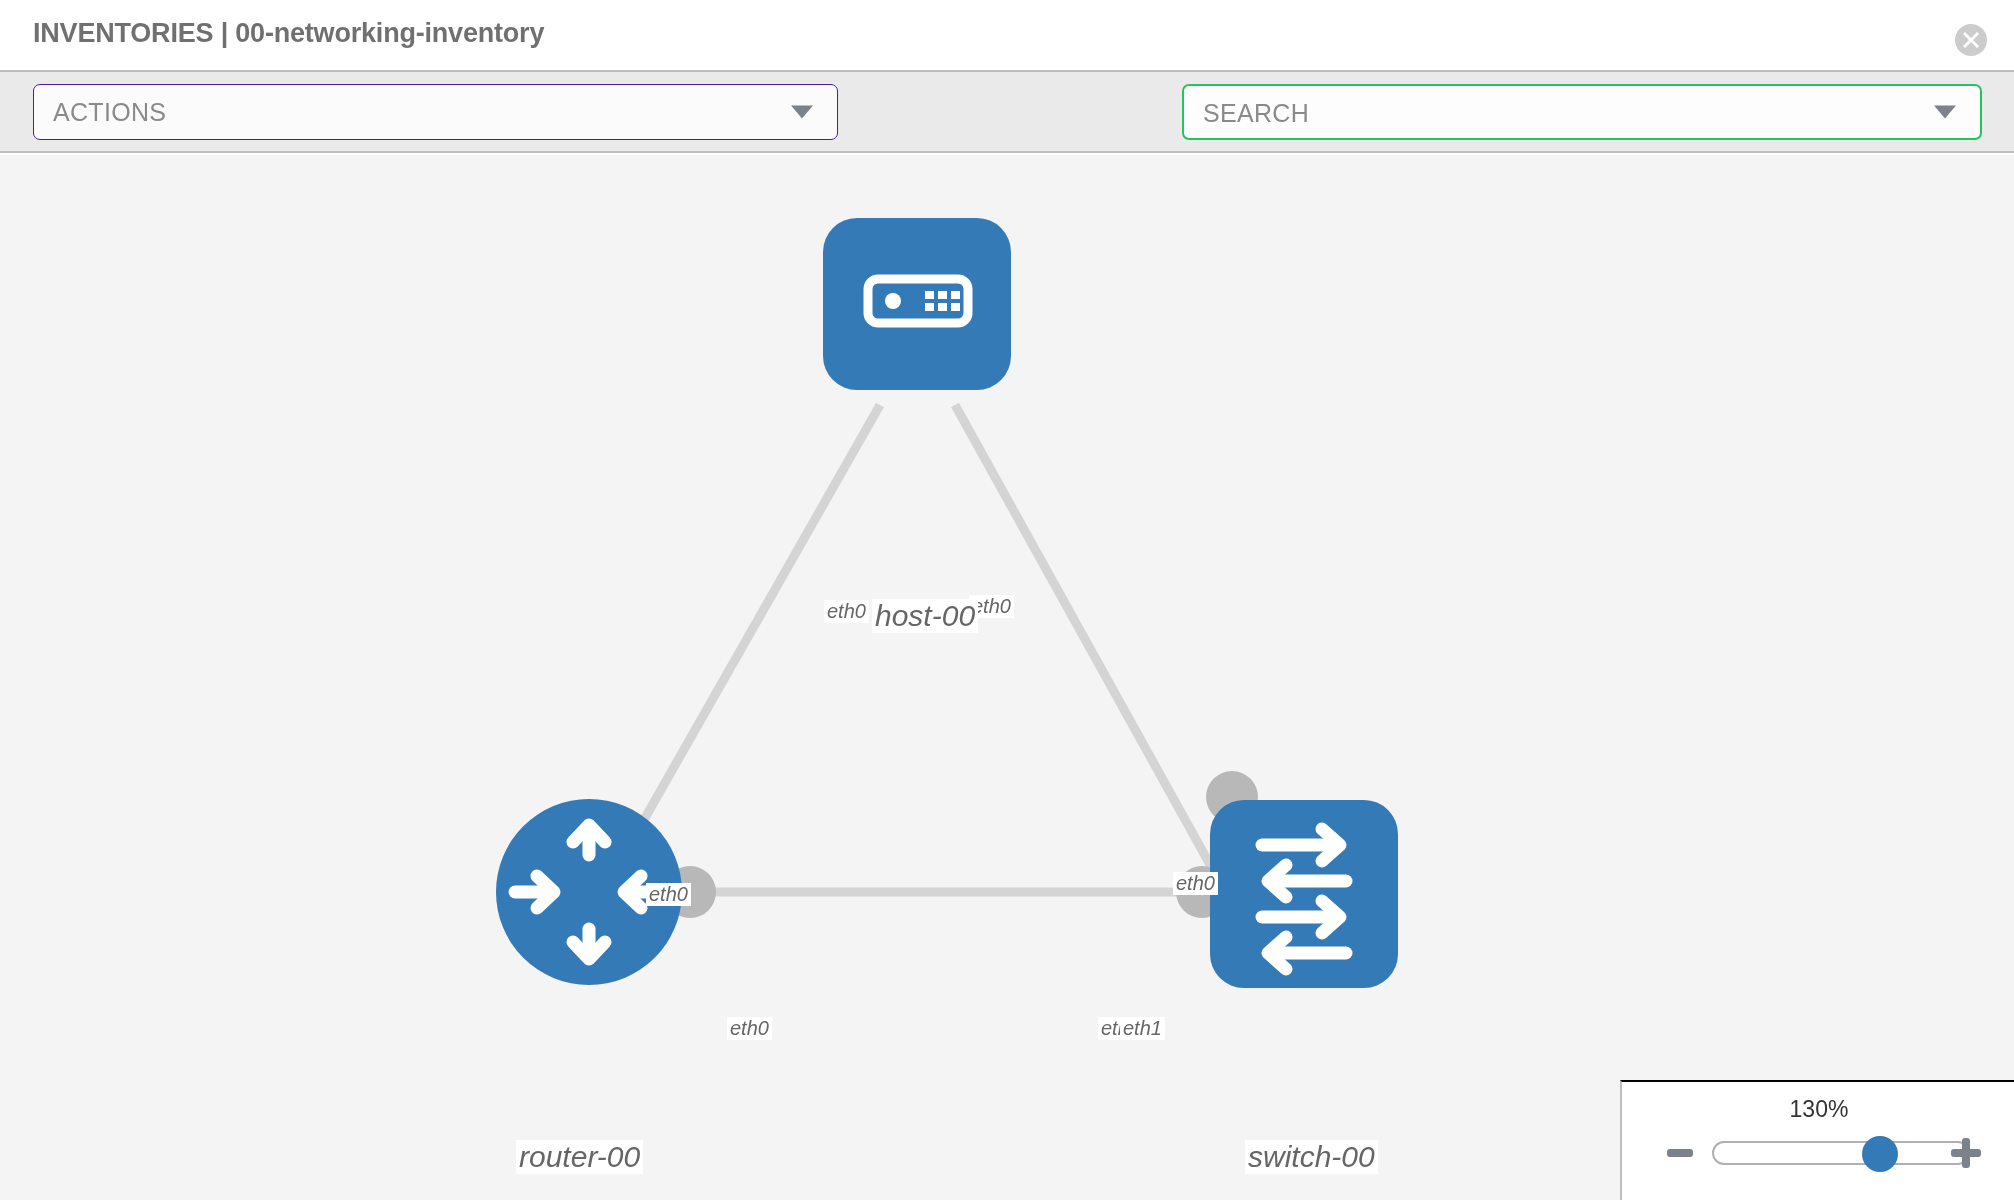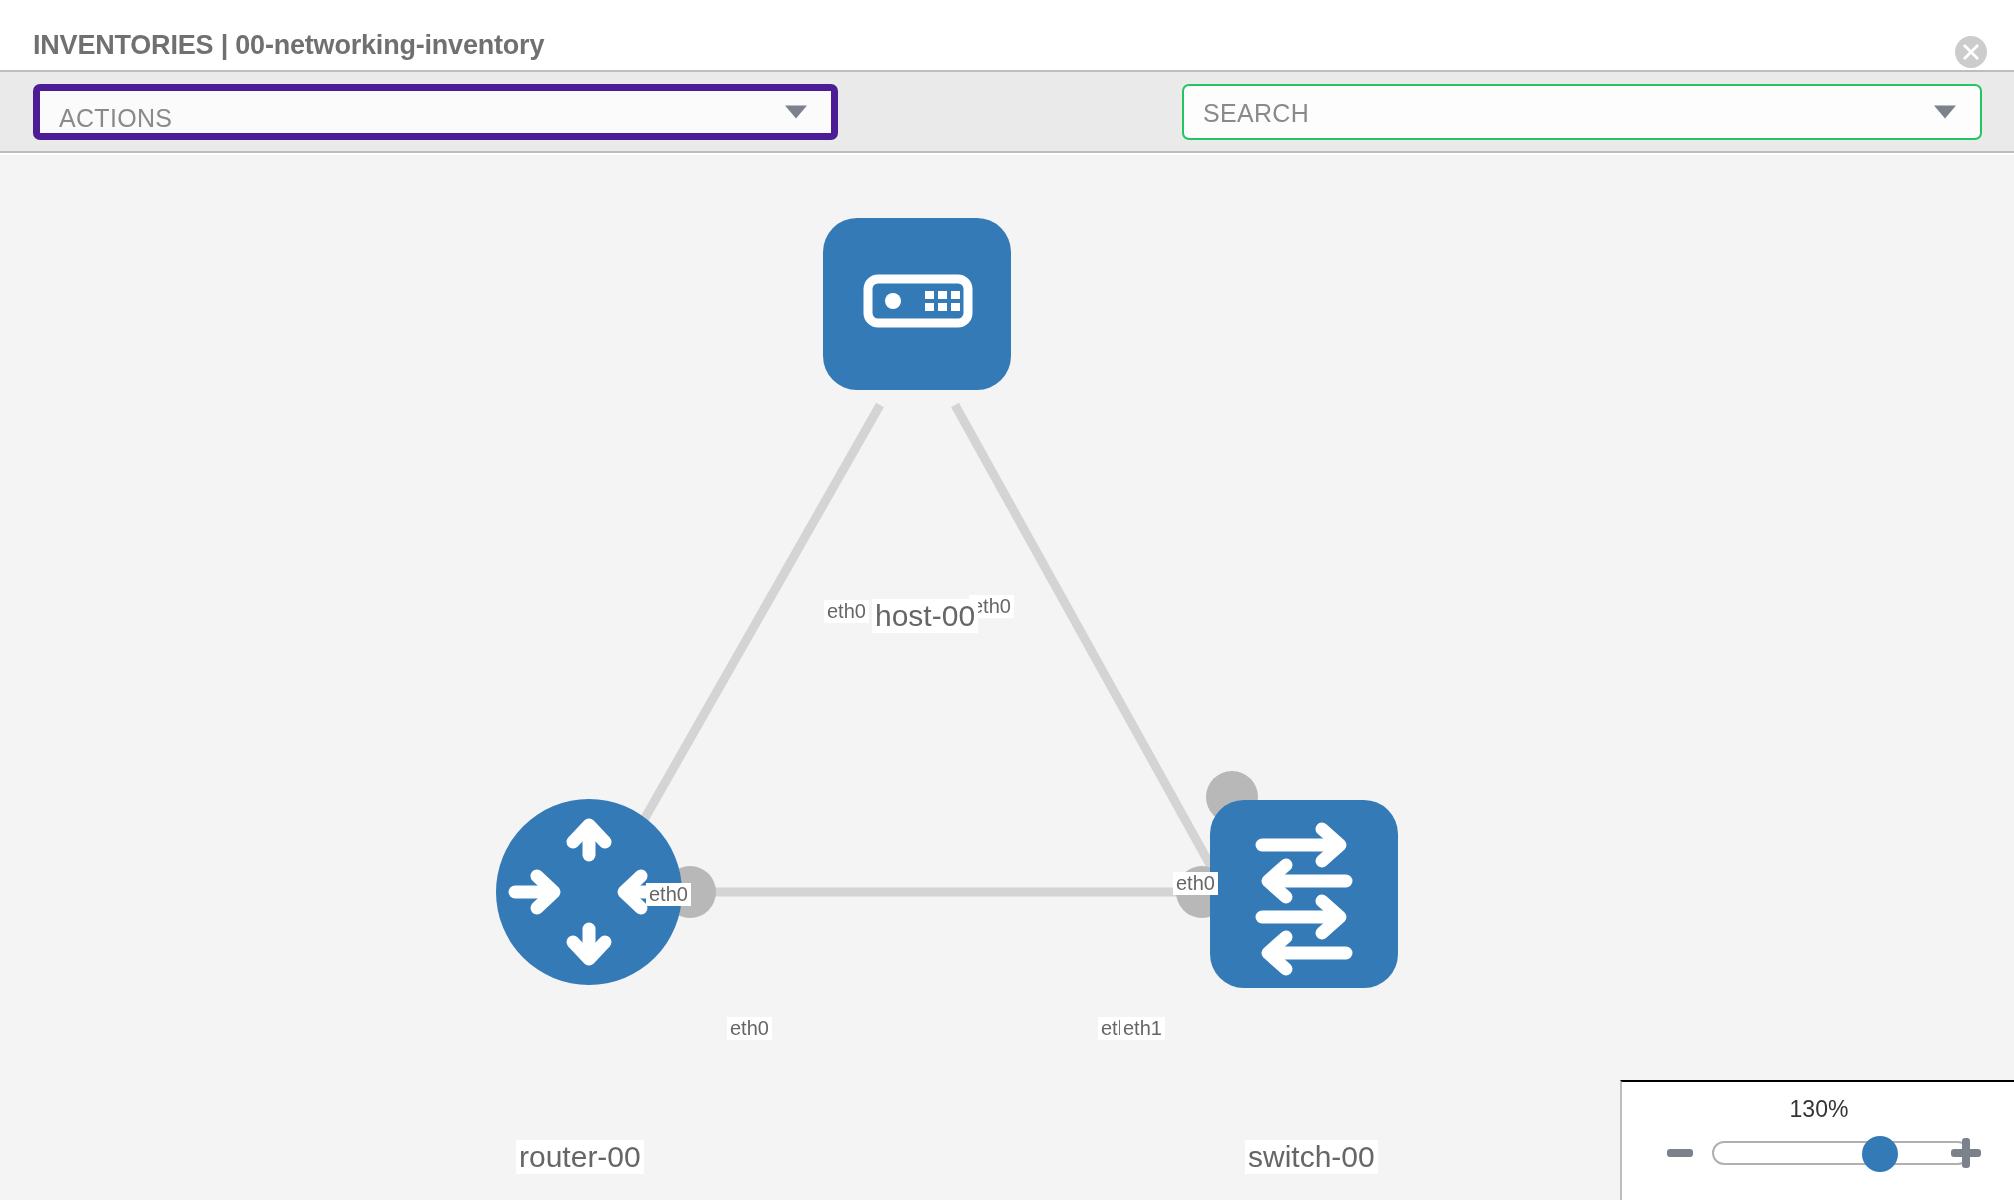--- a/index.html
+++ b/index.html
@@ -6,21 +6,21 @@
   html, body {
     width: 2014px; height: 1200px;
     font-family: "Liberation Sans", sans-serif;
     background: #ffffff;
     overflow: hidden;
   }
   #app { position: relative; width: 2014px; height: 1200px; }
 
   
   .header {
-    position: absolute; left: 0; top: 16px; width: 2014px; height: 70px;
+    position: absolute; left: 0; top: 4px; width: 2014px; height: 70px;
     background: #ffffff;
     text-align: center;
   }
   .header-title {
     position: absolute; left: 33px; top: 14px;
     font-size: 27px; font-weight: bold; letter-spacing: -0.2px;
     color: #707070; white-space: nowrap;
   }
   .close-btn {
     position: absolute; right: 27px; top: 20px;
@@ -33,21 +33,21 @@
   .toolbar {
     position: absolute; left: 0; top: 70px; width: 2014px; height: 83px;
     background: #eaeaea;
     border-top: 2px solid #bdbdbd;
     border-bottom: 2px solid #bdbdbd;
   }
   .actions-select {
     position: absolute; left: 33px; top: 12px;
     width: 805px; height: 56px;
     background: #fbfbfb;
-    border: 7px solid #4c1d95;
+    border: 1px solid #4c1d95;
     border-radius: 7px;
     cursor: pointer;
   }
   .actions-select .lbl {
     position: absolute; left: 19px; top: 13px;
     font-size: 25px; color: #8a8a8a; letter-spacing: 0.3px;
   }
   .caret {
     position: absolute; right: 24px; top: 50%; transform: translateY(-50%);
     width: 0; height: 0;
@@ -74,20 +74,21 @@
     position: absolute; left: 19px; top: 13px;
     font-size: 25px; color: #8a8a8a; letter-spacing: 0.3px;
   }
 
   
   .canvas {
     position: absolute; left: 0; top: 155px;
     width: 2014px; height: 1045px;
     background: #f4f4f4;
     overflow: hidden;
+    font-style: italic;
   }
   .canvas svg { position: absolute; left: 0; top: 0; }
 
   
   .nlabel {
     position: absolute;
     background: #ffffff;
     color: #666666;
     white-space: nowrap;
     line-height: 1.05;

